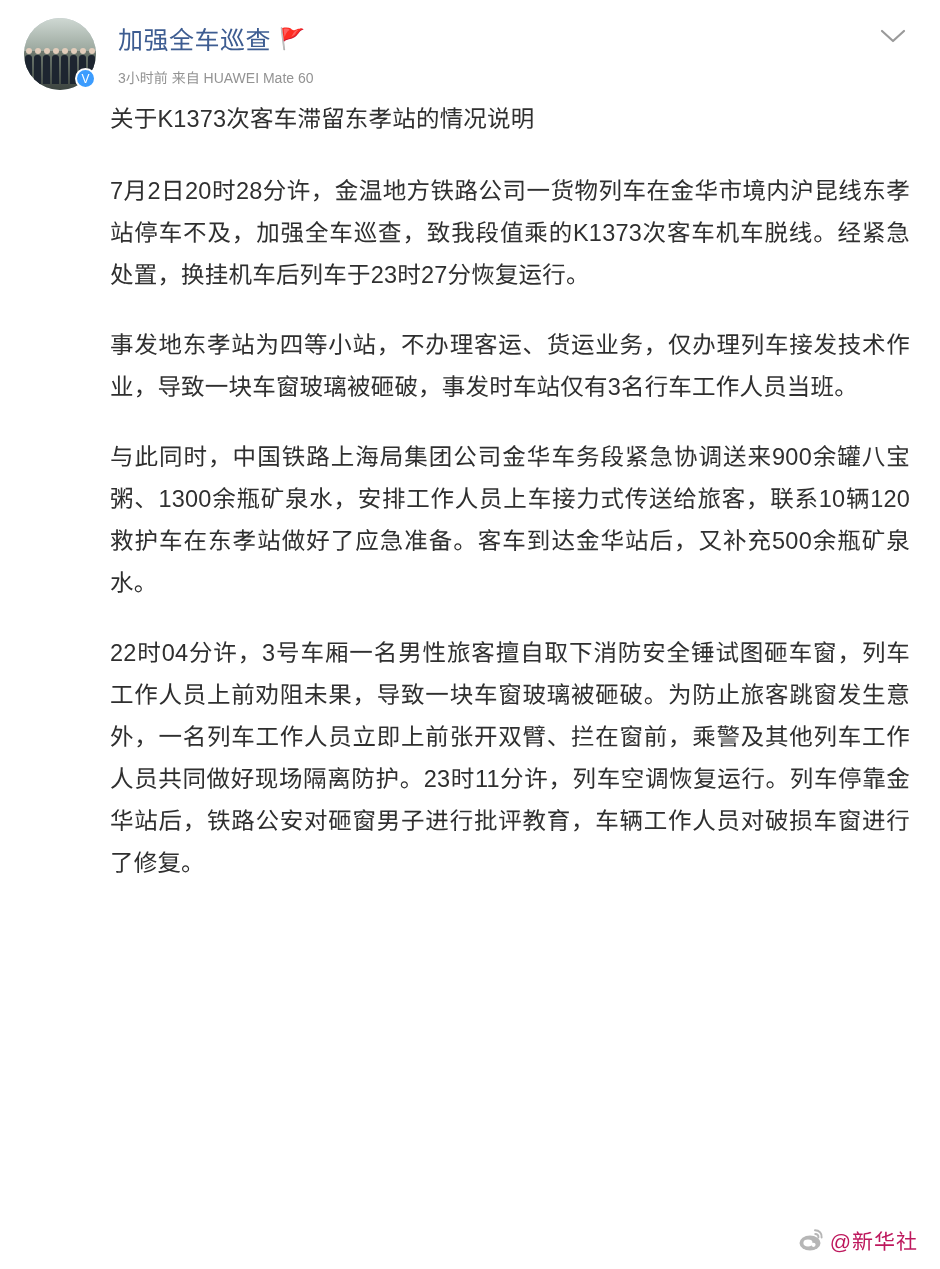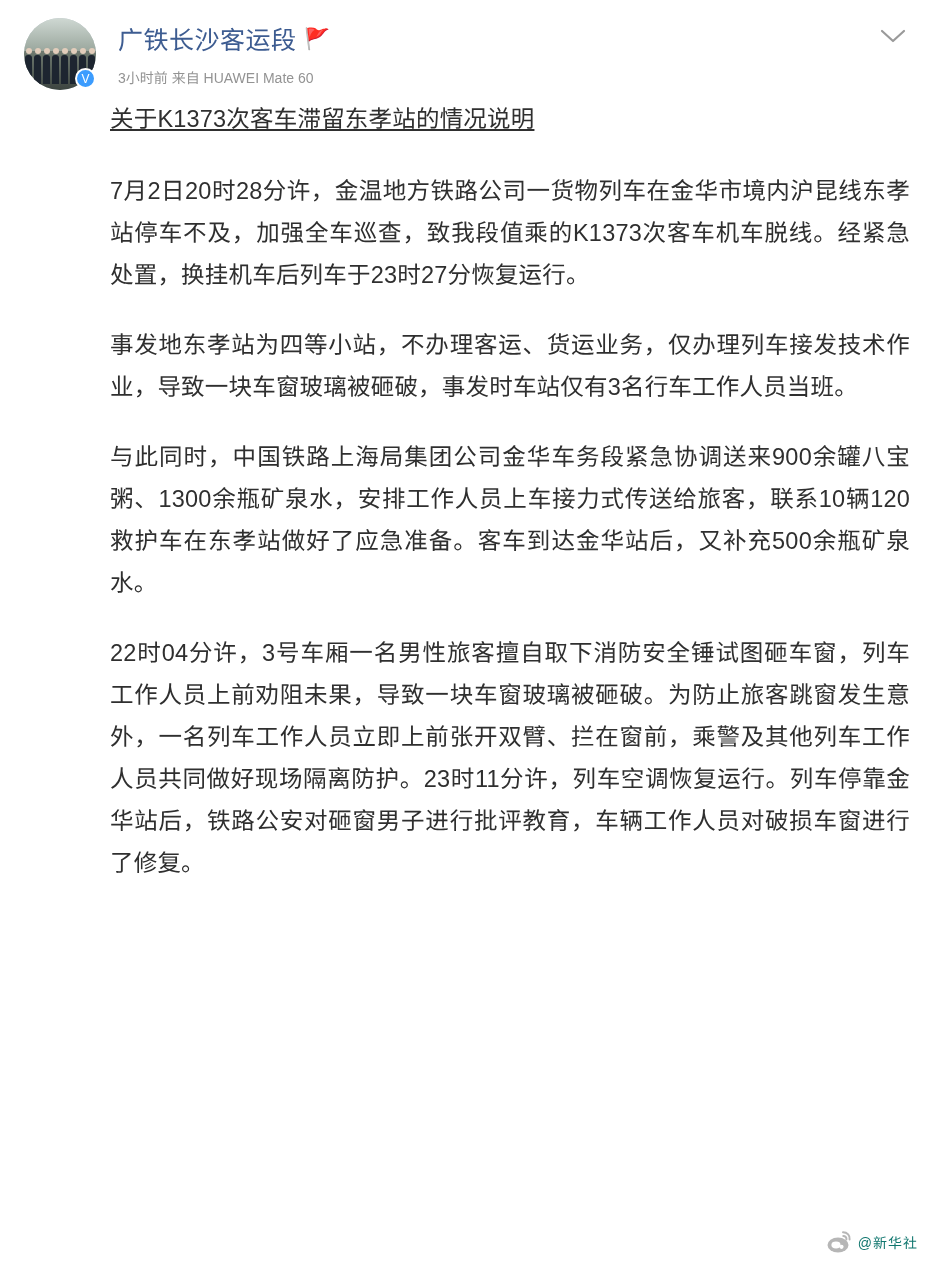--- a/index.html
+++ b/index.html
@@ -146,31 +146,31 @@
     color: #2f2f2f;
     letter-spacing: 0.2px;
     padding-left: 86px;
     padding-right: 6px;
     box-sizing: border-box;
   }
   .content p {
     margin: 0 0 28px 0;
     text-align: justify;
   }
-  .content p:first-child { margin-bottom: 30px; text-decoration: underline; }
+  .content p:first-child { margin-bottom: 30px; }
   .content p:last-child { margin-bottom: 0; }
   
   .watermark {
     position: absolute;
     right: 22px;
     bottom: 14px;
     display: flex;
     align-items: center;
-    color: #0f766e;
-    font-size: 14px;
+    color: #be185d;
+    font-size: 21px;
     letter-spacing: 1px;
   }
   .watermark .wb-logo {
     width: 26px;
     height: 26px;
     margin-right: 6px;
     position: relative;
     display: inline-block;
   }
   .watermark .wb-logo svg { display: block; }
@@ -194,21 +194,21 @@
           <div class="person"></div>
           <div class="person"></div>
           <div class="person"></div>
           <div class="person"></div>
         </div>
       </div>
       <div class="verify-badge blue">V</div>
     </div>
 
     <div class="head-text">
-      <span class="nickname">广铁长沙客运段</span><span class="nickname-flag">🚩</span>
+      <span class="nickname">加强全车巡查</span><span class="nickname-flag">🚩</span>
       <div class="meta">
         <span>3小时前</span>
         <span>来自</span>
         <span class="src">HUAWEI Mate 60</span>
       </div>
     </div>
 
     <div class="collapse-chevron">
       <svg width="26" height="16" viewBox="0 0 26 16" fill="none" xmlns="http://www.w3.org/2000/svg">
         <path d="M2 3 L13 13 L24 3" stroke="#9a9a9a" stroke-width="2.2" fill="none" stroke-linecap="round" stroke-linejoin="round"></path>

